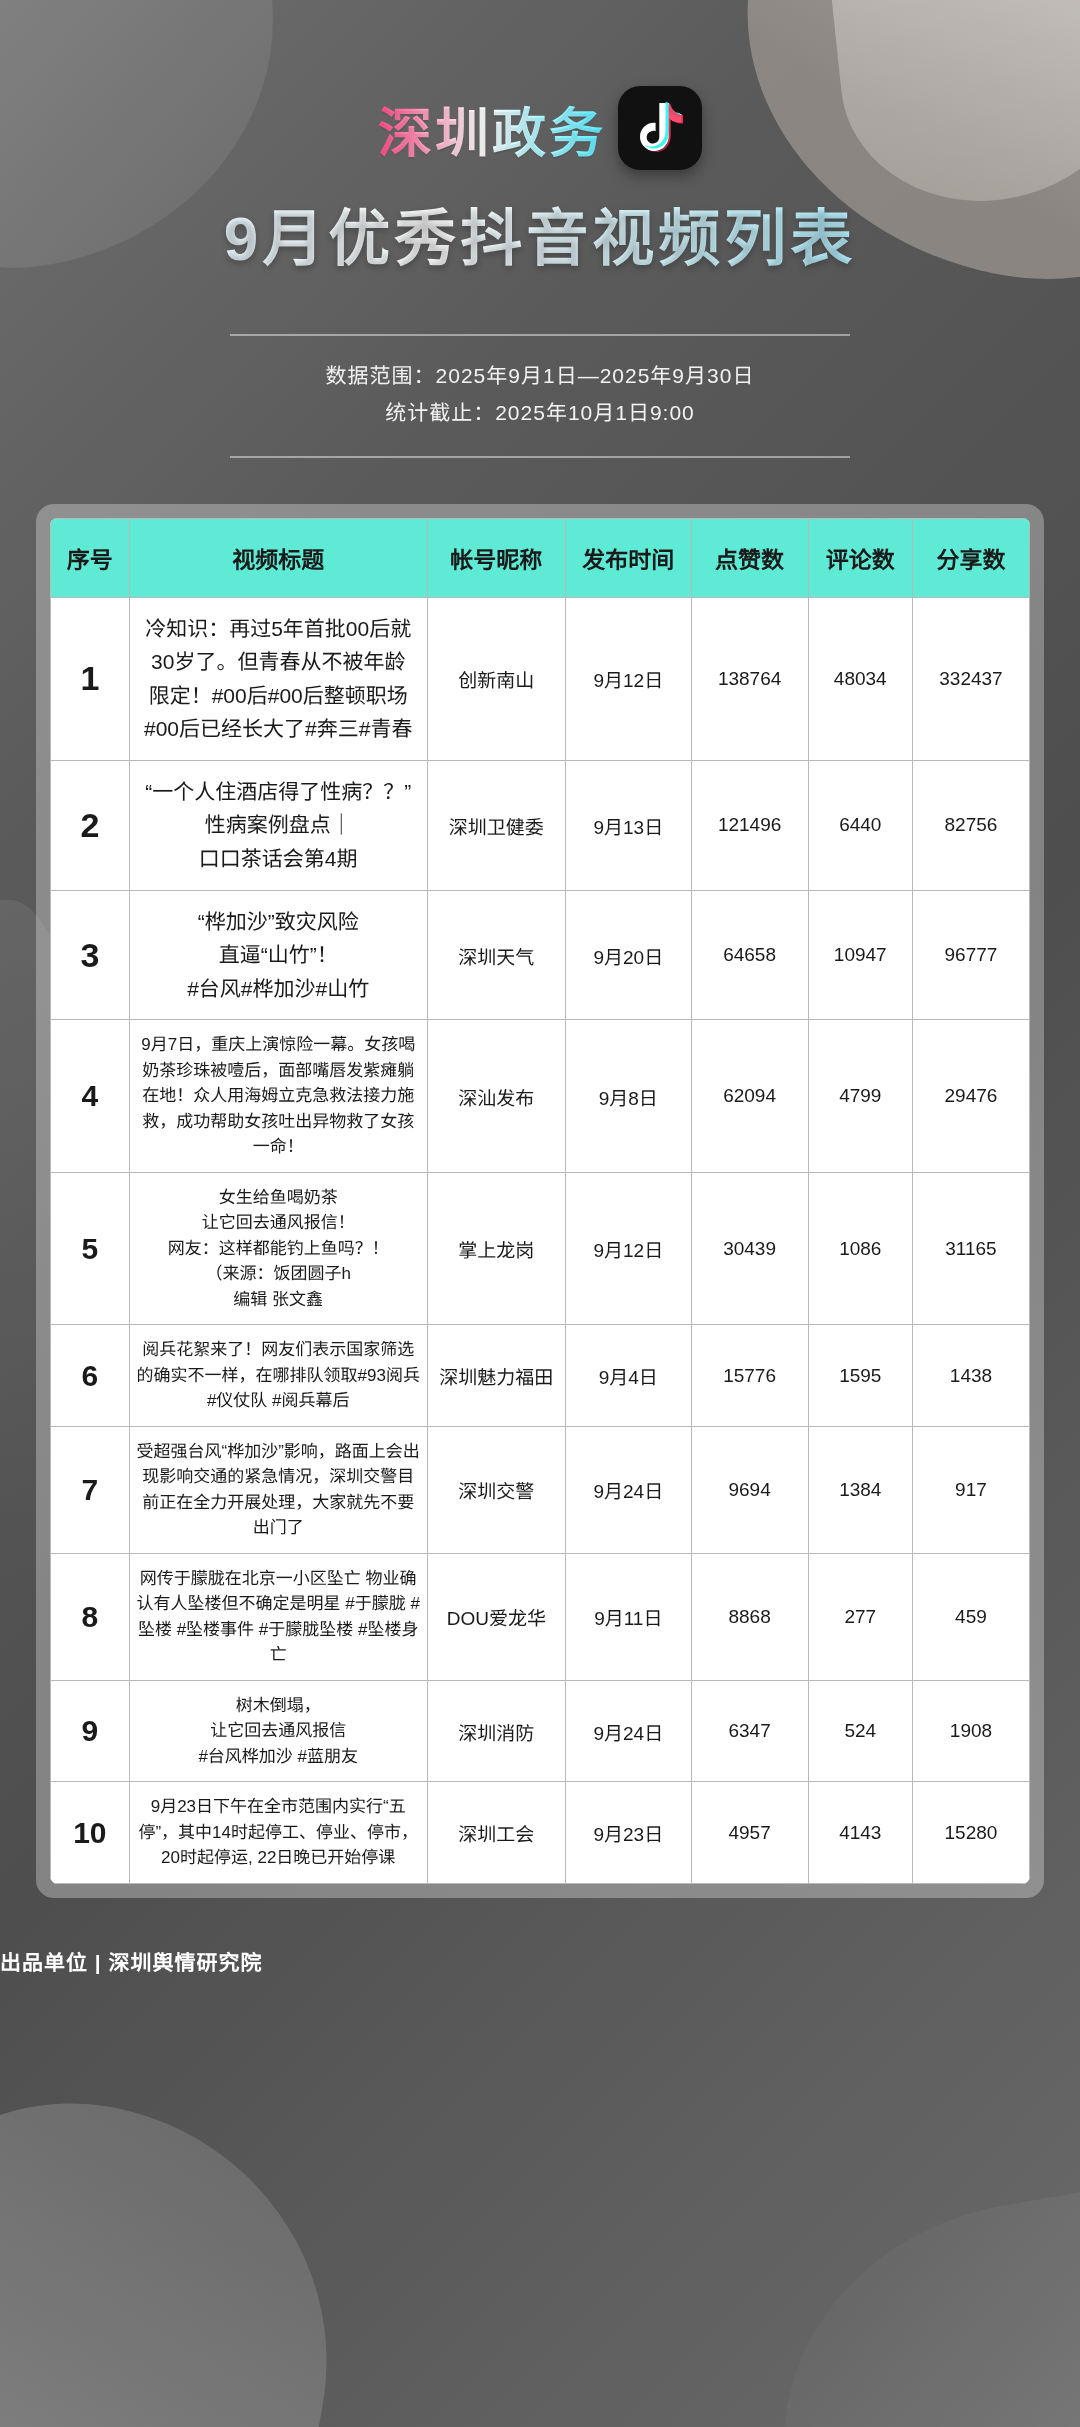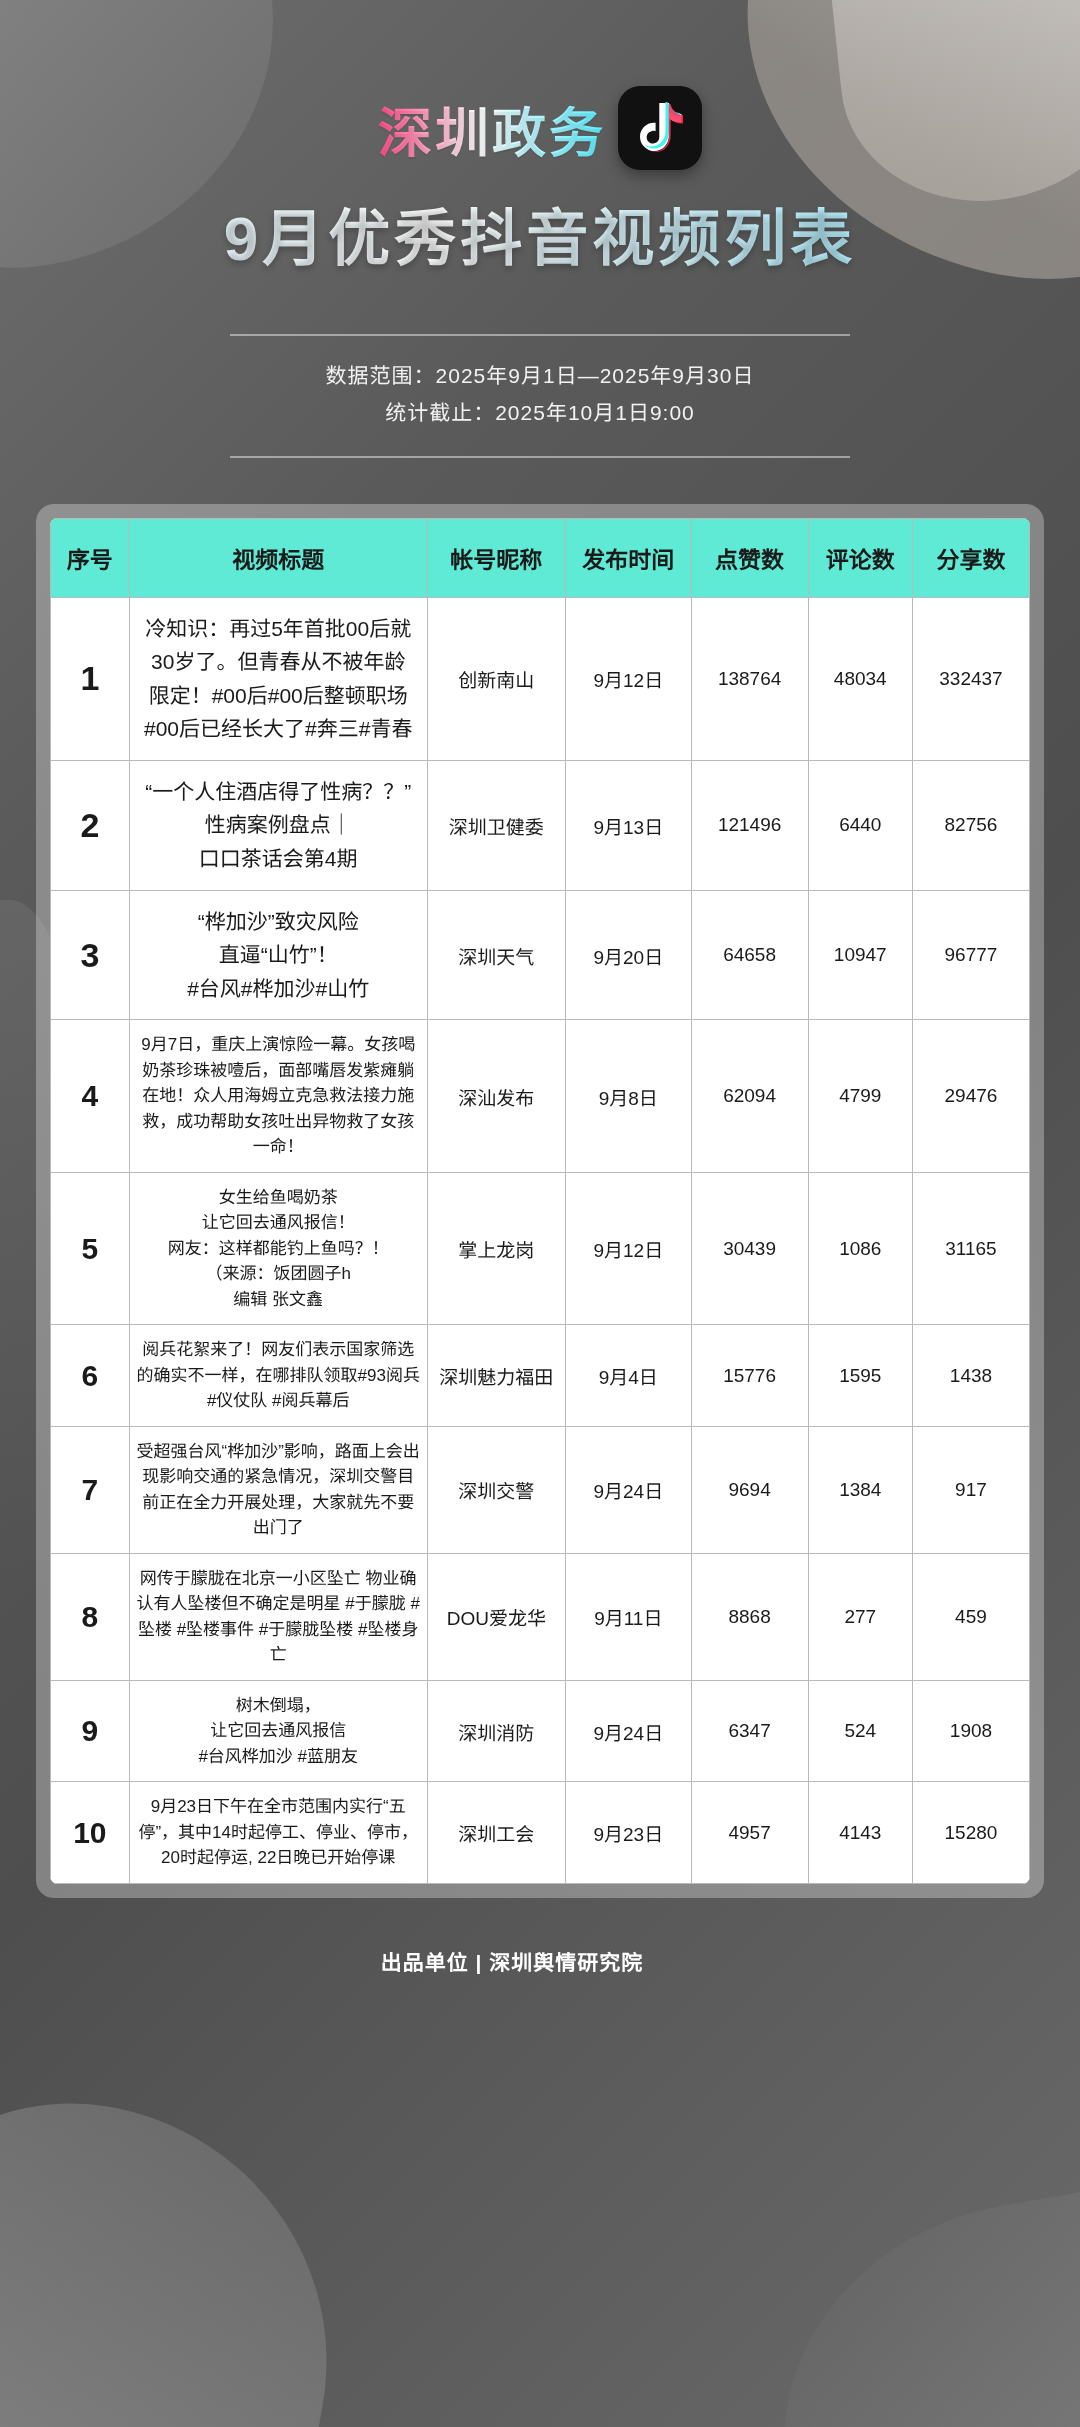--- a/index.html
+++ b/index.html
@@ -167,21 +167,21 @@
   }
   tr.big td.vtitle { font-size: 21px; line-height: 1.6; }
   td.small-title { font-size: 17px; line-height: 1.5; padding: 12px 4px; }
   td.acct { font-size: 19px; }
   td.date { font-size: 19px; }
   td.num  { font-size: 19px; }
 
   .footer {
     position: relative;
     margin-top: 48px;
-    text-align: center;
+    text-align: left;
     padding-right: 56px;
     color: #ffffff;
     font-size: 21px;
     font-weight: bold;
     letter-spacing: 1px;
   }
 </style>
 </head>
 <body>
 

